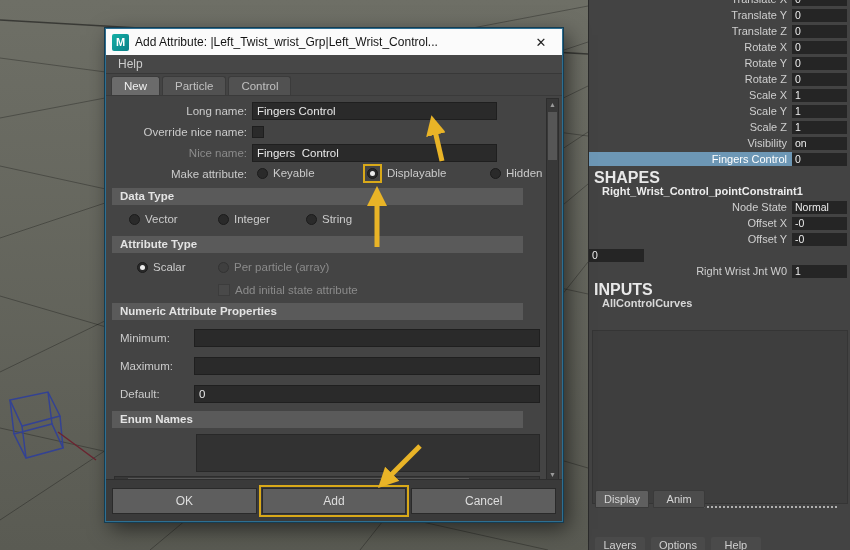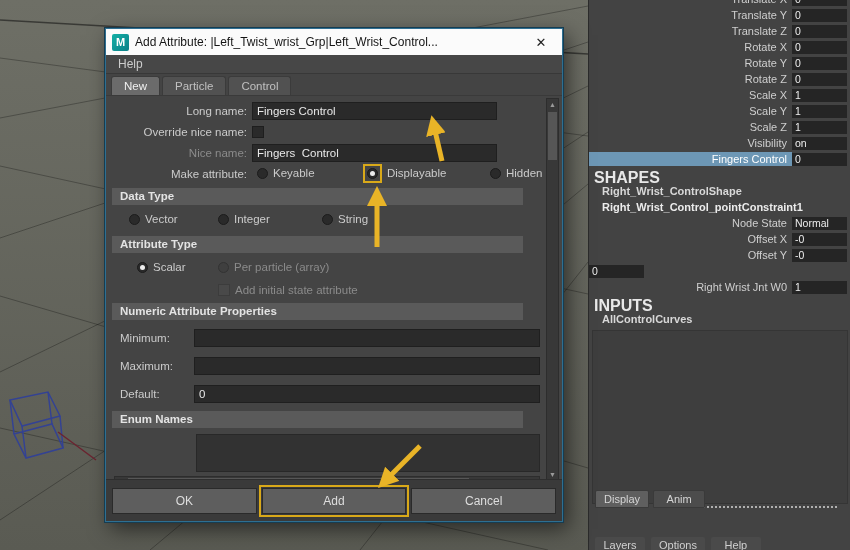--- a/index.html
+++ b/index.html
@@ -153,21 +153,20 @@
     <div class="cb-row">
         <span class="cb-name">Visibility</span>
         <span class="cb-val">on</span>
       </div>
     <div class="cb-row">
         <span class="cb-name sel">Fingers Control</span>
         <span class="cb-val">0</span>
       </div>
   </div>
   <div class="cb-header">SHAPES</div>
-  <div class="cb-item">Right_Wrist_ControlShape</div>
   <div class="cb-item" style="color:#ececec;">Right_Wrist_Control_pointConstraint1</div>
   <div class="cb-row">
       <span class="cb-name">Node State</span>
       <span class="cb-val">Normal</span>
     </div>
   <div class="cb-row">
       <span class="cb-name">Offset X</span>
       <span class="cb-val">-0</span>
     </div>
   <div class="cb-row">
@@ -245,21 +244,21 @@
     <div class="sect">Data Type</div>
     <div class="frow" style="height:20px">
       <span class="opt" style="left:17px">
           <span class="radio"></span>
           <span>Vector</span>
         </span>
       <span class="opt" style="left:106px">
           <span class="radio"></span>
           <span>Integer</span>
         </span>
-      <span class="opt" style="left:210px">
+      <span class="opt" style="left:194px">
           <span class="radio"></span>
           <span>String</span>
         </span>
     </div>
 
     <div class="sect">Attribute Type</div>
     <div class="frow" style="height:20px">
       <span class="opt" style="left:25px">
           <span class="radio sel"></span>
           <span>Scalar</span>

